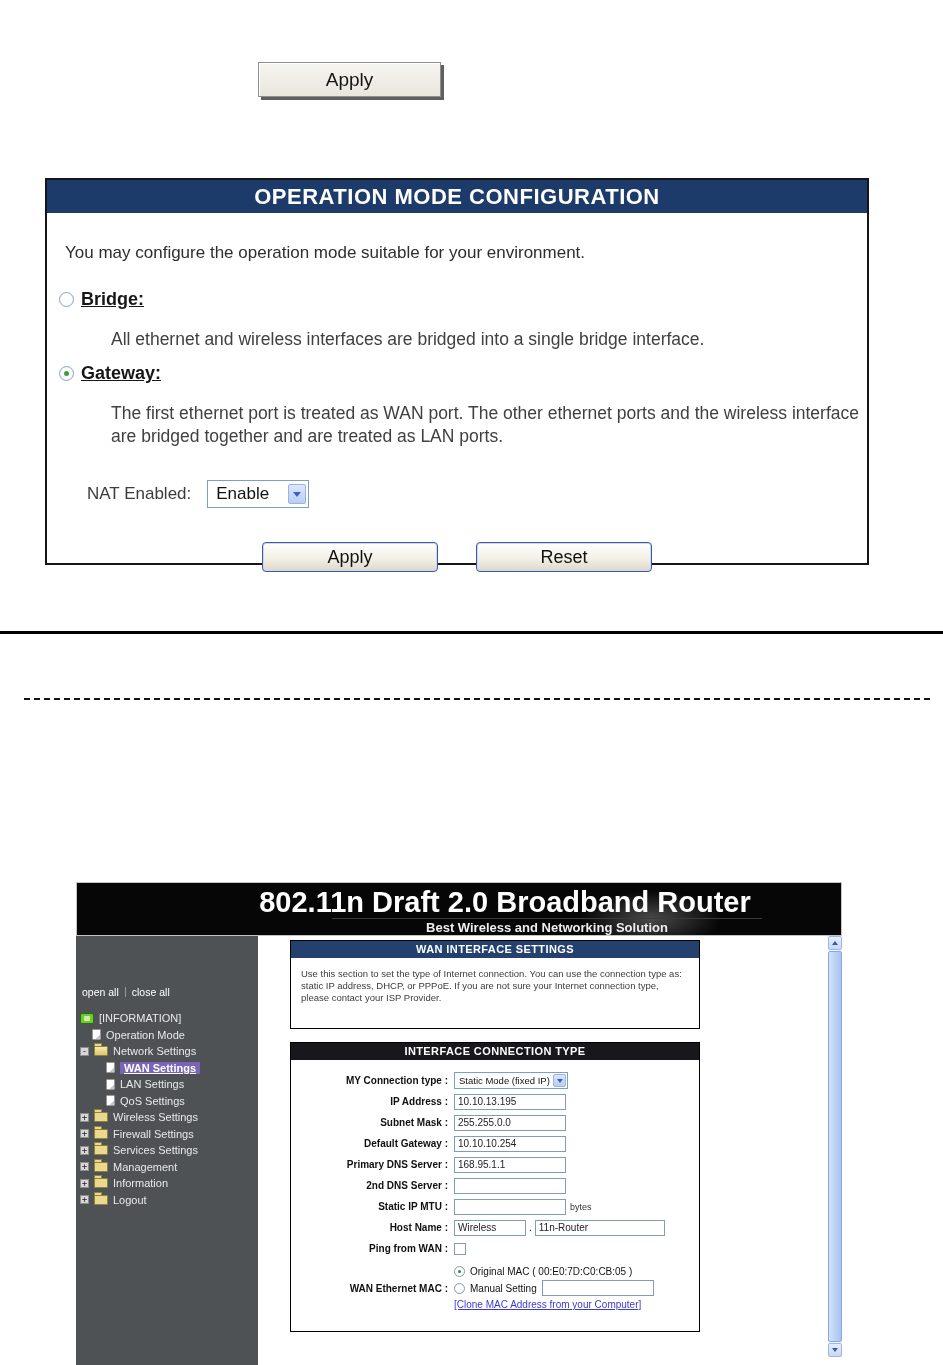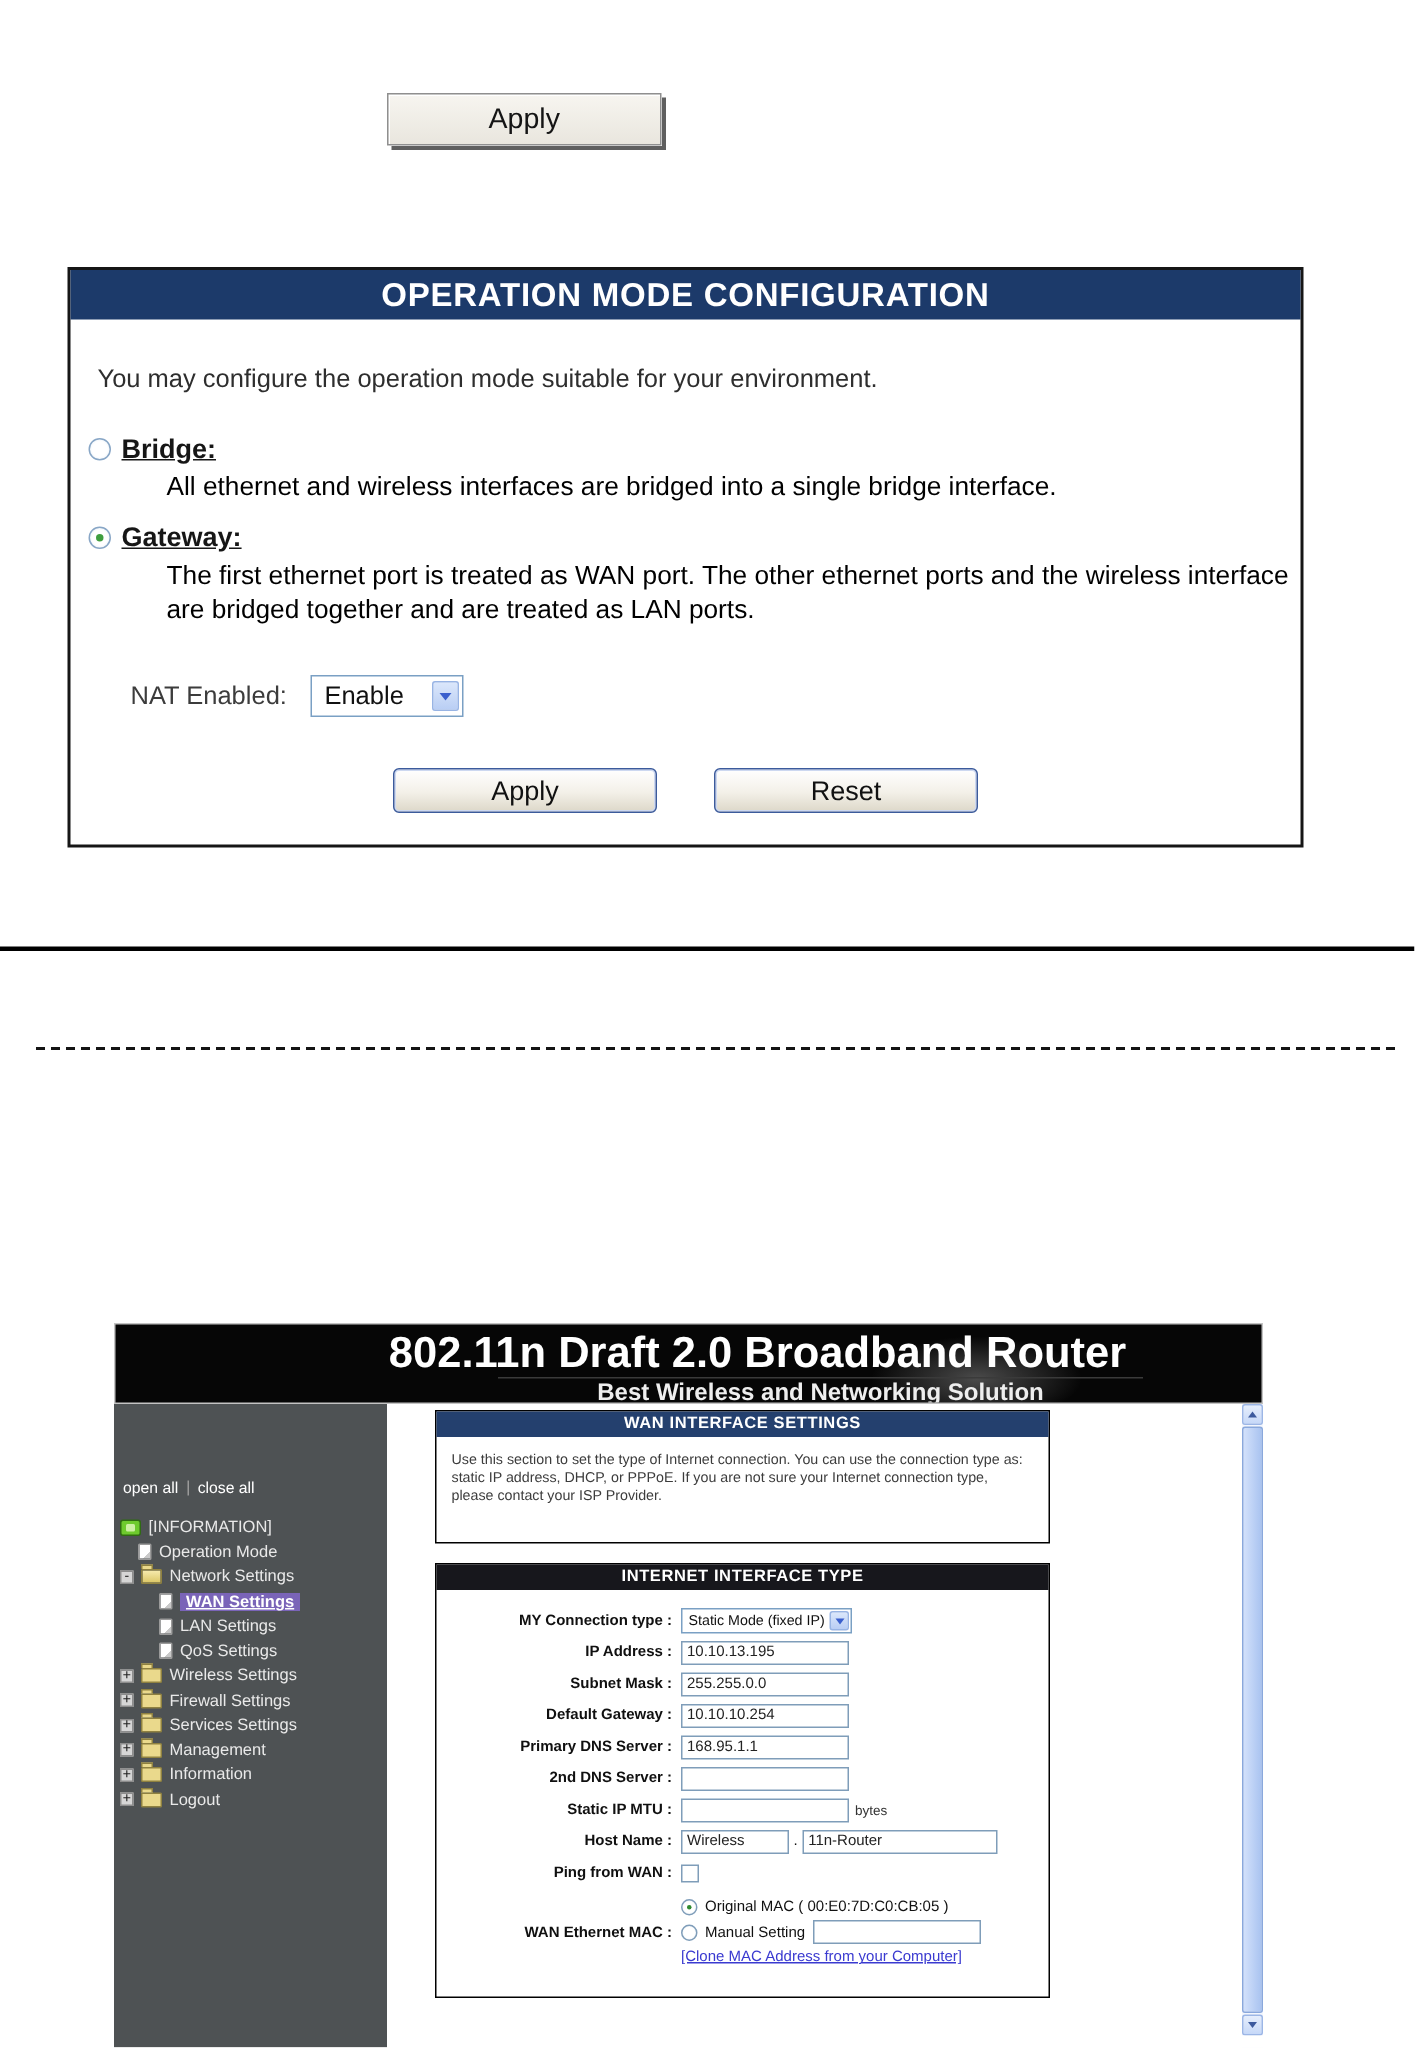--- a/index.html
+++ b/index.html
@@ -17,38 +17,38 @@
 
   
   .op-panel { position:absolute; left:45px; top:178px; width:824px; height:387px; border:2px solid #161616; background:#fff; }
   .op-header { height:33px; line-height:33px; background:#1c3a6a; color:#fff; font-size:22px; font-weight:bold; text-align:center; letter-spacing:.5px; }
   .op-intro { margin:30px 0 0 18px; font-size:17px; color:#2e2e2e; }
   .op-opts { margin:26px 0 0 12px; }
   .opt-row { display:flex; align-items:center; gap:7px; margin-top:12px; }
   .radio { width:15px; height:15px; border-radius:50%; border:1px solid #88a6c6; background:radial-gradient(#ffffff 55%, #dde9f3); position:relative; flex:none; display:inline-block; }
   .radio.checked::after { content:""; position:absolute; inset:4px; border-radius:50%; background:#3f9e3f; }
   .opt-label { font-weight:bold; font-size:18px; color:#161616;text-decoration:underline; }
-  .opt-desc { margin:3px 0 0 52px; font-size:17.5px; color:#000000; line-height:1.32; max-width:752px; }
+  .opt-desc { margin:18px 0 0 52px; font-size:17.5px; color:#404040; line-height:1.32; max-width:752px; }
   .nat-row { margin:32px 0 0 40px; display:flex; align-items:center; gap:16px; font-size:17px; color:#3c3c3c; }
   .xp-select { display:inline-flex; align-items:center; justify-content:space-between; width:102px; border:1px solid #7aa0c4; background:#fff; padding:3px 2px 3px 8px; font-size:17px; color:#111; }
   .sel-btn { width:18px; height:20px; background:linear-gradient(#dbe7fb,#b9cef4); border:1px solid #98b4e4; border-radius:2px; display:flex; align-items:center; justify-content:center; }
   .tri-down { width:0; height:0; border-left:4px solid transparent; border-right:4px solid transparent; border-top:5px solid #3a5fcd; }
   .op-buttons { display:flex; justify-content:center; gap:38px; margin-top:34px; }
   .xp-btn { width:176px; height:30px; background:linear-gradient(#ffffff,#f3f0e8 55%,#ddd8c9); border:1px solid #3c5b9c; border-radius:4px; box-shadow:inset 0 0 0 1px #cdd8f0; font-family:"Liberation Sans",sans-serif; font-size:18px; color:#111; }
 
   
   .rule-solid  { position:absolute; left:0; top:631px; width:943px; height:3px; background:#000; }
   .rule-dashed { position:absolute; left:24px; top:698px; width:906px; border-top:2px dashed #141414; }
 
   
   .shot { position:absolute; left:76px; top:882px; width:766px; height:483px; overflow:hidden; }
   .banner { height:54px; background:#060606; border:1px solid #c3c3c3; position:relative; overflow:hidden; }
   .banner-swoosh { position:absolute; right:110px; top:4px; width:160px; height:64px; background:radial-gradient(ellipse at center, rgba(130,130,130,.55), rgba(0,0,0,0) 62%); }
   .banner-title { position:relative; margin-top:3px; padding-left:92px; text-align:center; font-size:29px; font-weight:bold; color:#fff; line-height:32px; }
-  .banner-sub { position:relative; text-align:center; transform:translateX(88px); font-size:16px; font-weight:bold; color:#eee; border-top:1px solid #3a3a3a; width:430px; margin:0 auto; padding-top:1px; }
+  .banner-sub { position:relative; text-align:center; transform:translateX(88px); font-size:13px; font-weight:bold; color:#eee; border-top:1px solid #3a3a3a; width:430px; margin:0 auto; padding-top:1px; }
 
   .shot-body { display:flex; height:429px; }
 
   
   .sidebar { width:182px; flex:none; background:#4e5254; color:#e9e9e9; font-size:11px; }
   .openclose { display:flex; align-items:center; gap:6px; padding:4px 6px 3px; font-size:10.5px; color:#fff;margin-top:46px; }
   .oc-div { width:1px; height:10px; background:#9a9a9a; }
   .openclose span[data-interactable="true"] { cursor:pointer; }
   .tree { margin-top:9px; }
   .tree-item { display:flex; align-items:center; gap:5px; height:16.5px; cursor:pointer; }
@@ -219,21 +219,21 @@
     <div class="main" data-interactable="false">
 
       <div class="panel" data-interactable="false">
         <div class="panel-header navy" data-interactable="false">WAN INTERFACE SETTINGS</div>
         <div class="wan-body">
           <p class="wan-desc" data-interactable="false">Use this section to set the type of Internet connection. You can use the connection type as: static IP address, DHCP, or PPPoE. If you are not sure your Internet connection type, please contact your ISP Provider.</p>
         </div>
       </div>
 
       <div class="panel conn-panel" data-interactable="false">
-        <div class="panel-header black" data-interactable="false">INTERNET INTERFACE TYPE</div>
+        <div class="panel-header black" data-interactable="false">INTERFACE CONNECTION TYPE</div>
         <div class="form">
           <div class="frow">
             <span class="flabel" data-interactable="false">MY Connection type :</span>
             <div class="xp-select sm" data-interactable="true">
               <span data-interactable="false">Static Mode (fixed IP)</span>
               <span class="sel-btn" data-interactable="true">
                   <span class="tri-down"></span>
                 </span>
             </div>
           </div>

